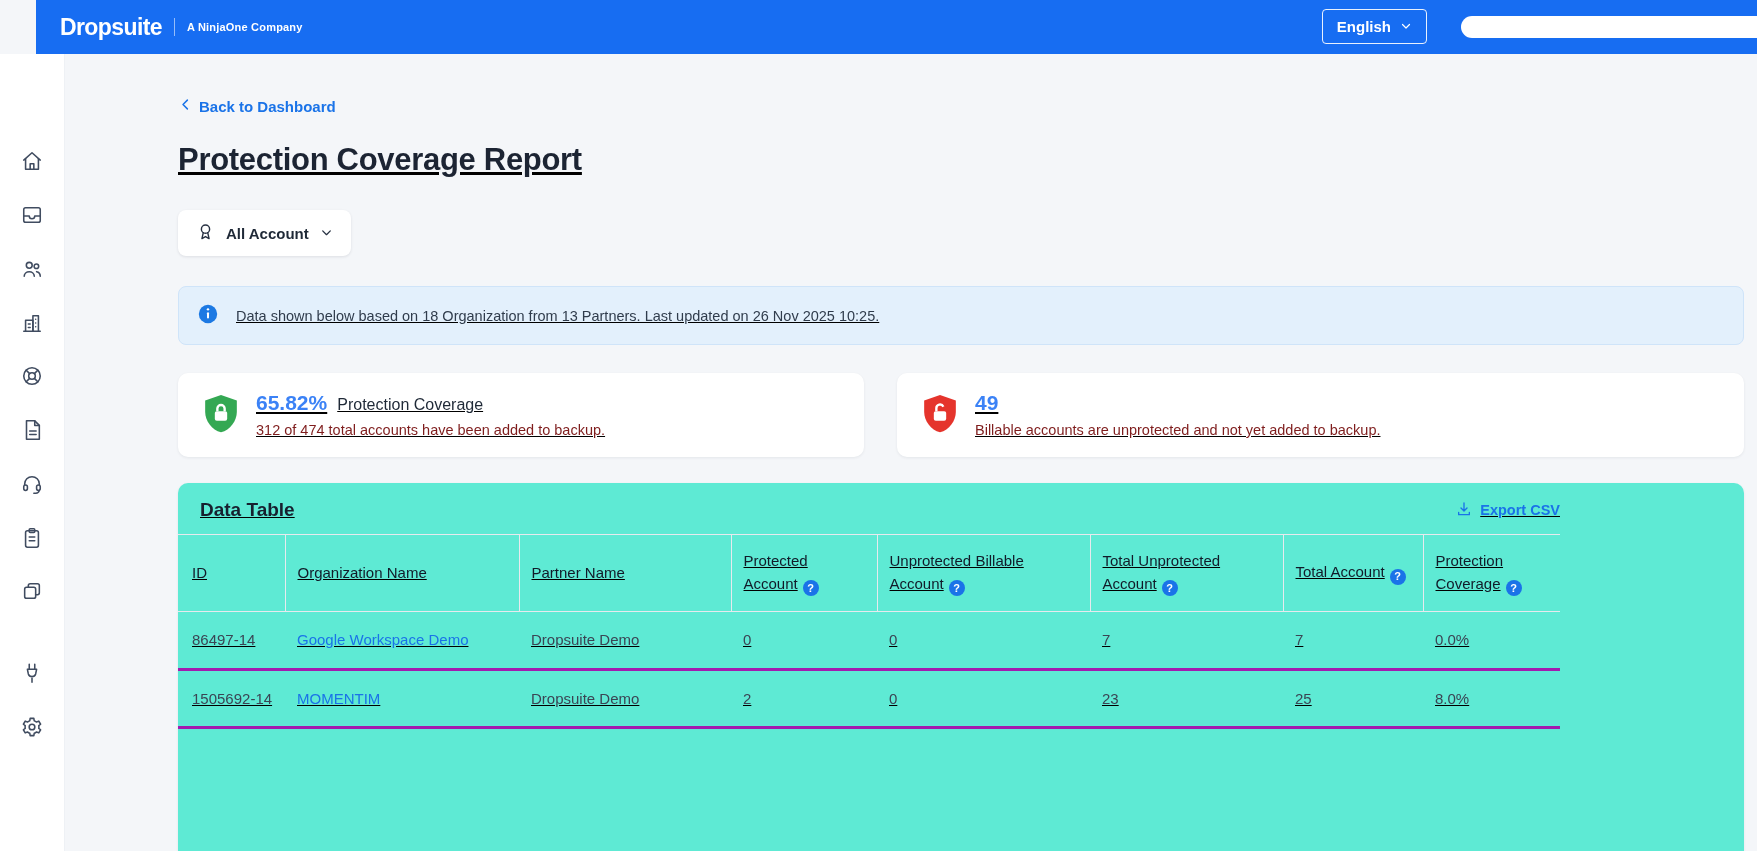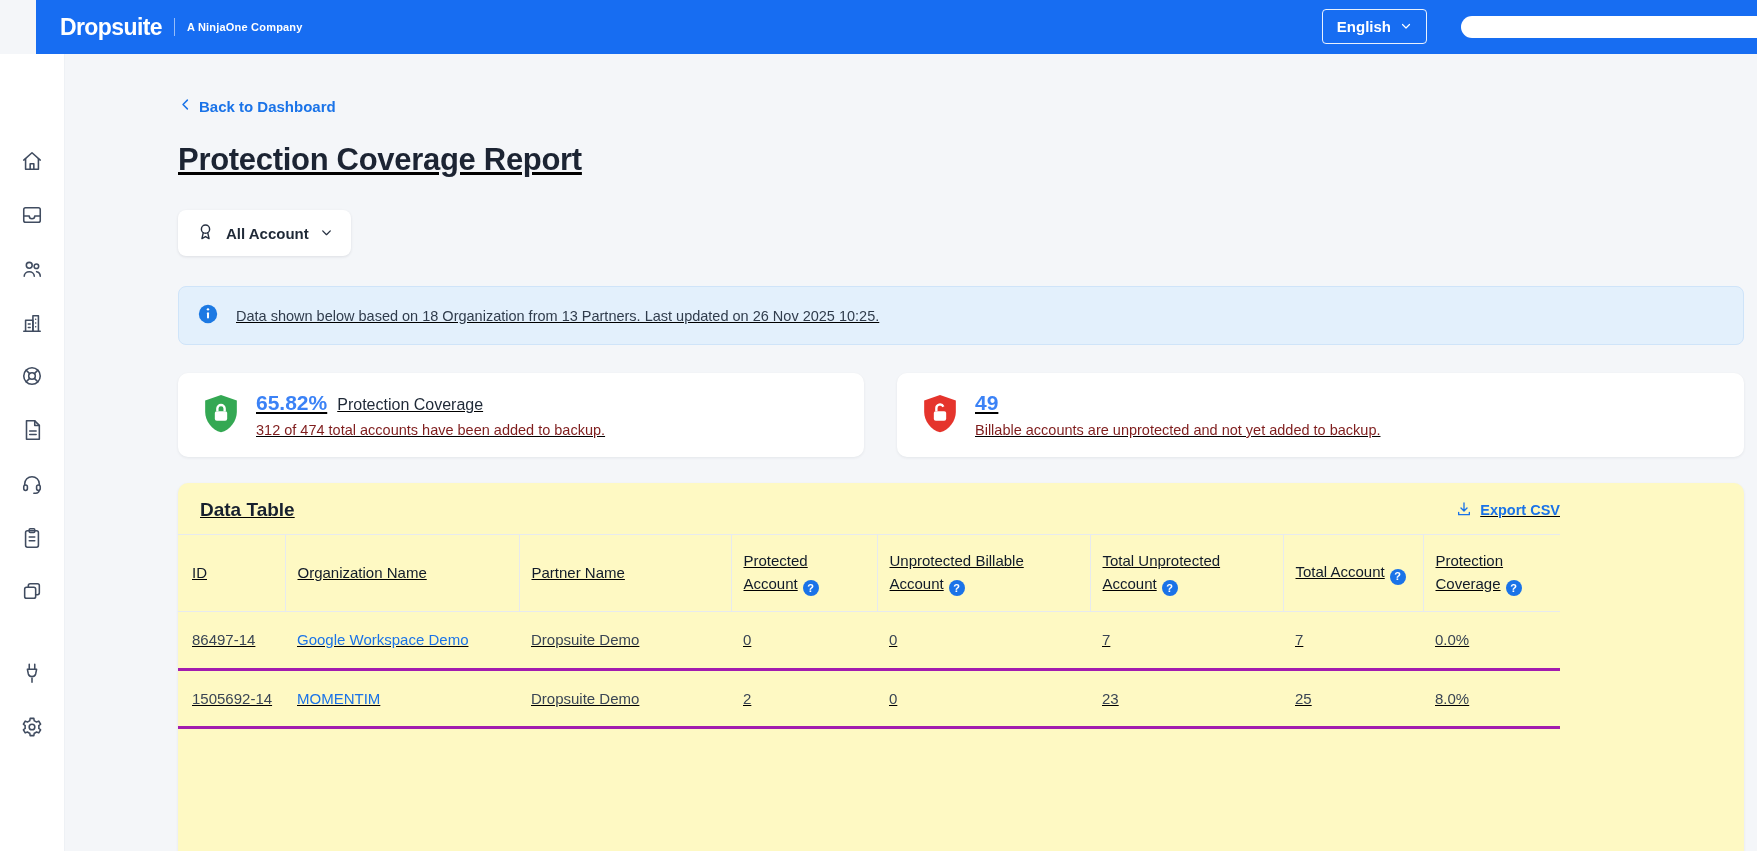--- a/index.html
+++ b/index.html
@@ -38,21 +38,21 @@
   .card { background:#fff; border-radius:10px; box-shadow:0 1px 3px rgba(16,24,40,.07); padding:18px 24px; display:flex; gap:16px; align-items:flex-start; }
   .card-protected { width:686px; }
   .card-unprotected { flex:1; }
   .card-shield { flex:0 0 auto; margin-top:2px; }
   .card-value-row { display:flex; align-items:baseline; gap:10px; }
   .card-value { font-size:21px; font-weight:bold; color:#3b82f6; }
   .card-label { font-size:16px; color:#1f2937; }
   .card-desc { margin-top:7px; font-size:14.5px; color:#7f1d1d; }
 
   
-  .table-card { margin-top:26px; background:#fef9c3; border-radius:10px 10px 0 0; box-shadow:0 1px 3px rgba(16,24,40,.07); height:369px; overflow:hidden; padding-top:16px; }
+  .table-card { margin-top:26px; background:#5eead4; border-radius:10px 10px 0 0; box-shadow:0 1px 3px rgba(16,24,40,.07); height:369px; overflow:hidden; padding-top:16px; }
   .table-card-head { width:1382px; display:flex; align-items:center; justify-content:space-between; padding-left:22px; }
   .table-title { font-size:19px; font-weight:bold; color:#17202e; }
   .export-link { display:inline-flex; align-items:center; gap:8px; color:#1a73e8; font-size:14.5px; font-weight:bold; text-decoration:none; cursor:pointer; }
 
   table.data-table { width:1382px; border-collapse:collapse; margin-top:13px; table-layout:fixed; }
   .data-table th { border-top:1px solid #e7eaee; border-bottom:1px solid #e7eaee; padding:15px 12px; font-size:15px; font-weight:normal; color:#111b29; text-align:left; vertical-align:middle; line-height:1.5; }
   .data-table th + th { border-left:1px solid #e7eaee; }
   .data-table th:first-child, .data-table td:first-child { padding-left:14px; }
   .data-table td { padding:17px 12px; font-size:15px; color:#3a4554; border-bottom:3px solid #a21caf; vertical-align:middle; line-height:1.45; overflow-wrap:break-word; }
   .help-badge { display:inline-flex; width:16px; height:16px; border-radius:50%; background:#1a73e8; color:#fff; font-size:11px; font-weight:bold; align-items:center; justify-content:center; margin-left:5px; vertical-align:-3px; cursor:pointer; }

